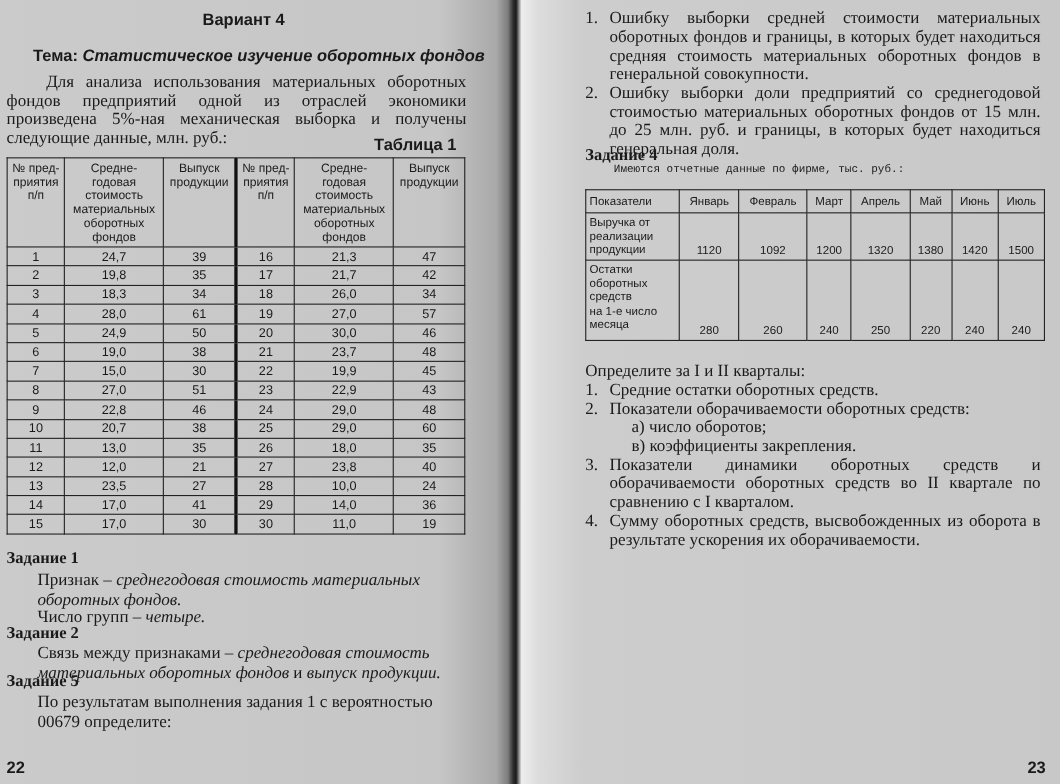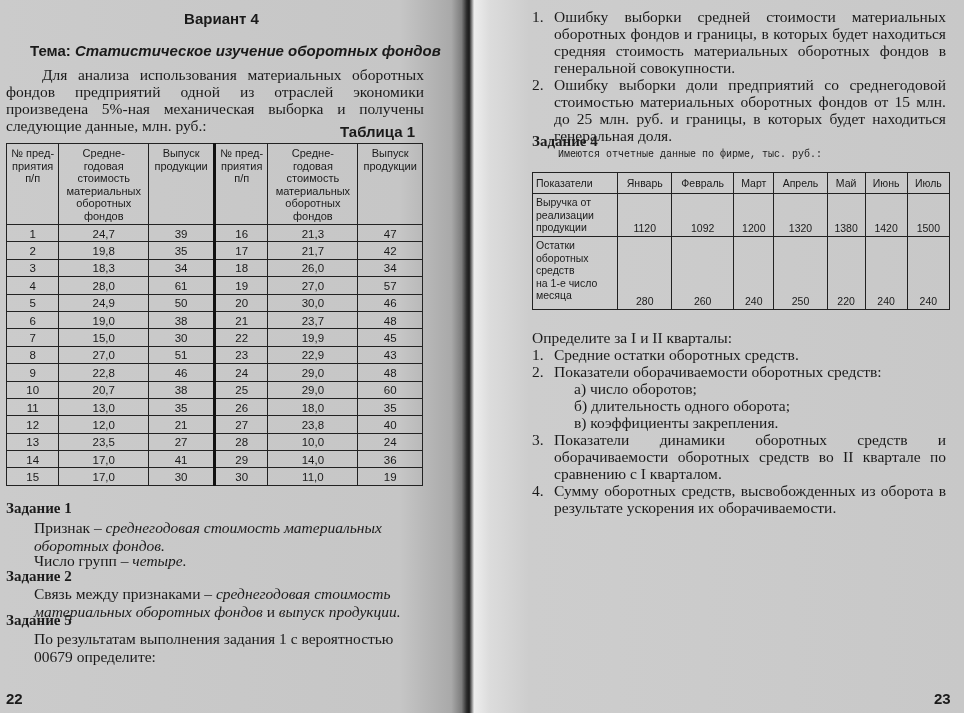--- a/index.html
+++ b/index.html
@@ -257,19 +257,18 @@
         <td>240</td>
       </tr>
     </tbody>
 </table>
 
 <div class="abs" style="left:532px; top:329px; font-size:15.5px;">Определите за I и II кварталы:</div>
 <div class="abs rlist" style="top:346px;" id="task4-questions">
     <div class="item"><span class="num">1.</span><span>Средние остатки оборотных средств.</span></div>
     <div class="item"><span class="num">2.</span><span>Показатели оборачиваемости оборотных средств:</span></div>
     <div class="item" style="padding-left: 48px;"><span class="num"></span><span>а) число оборотов;</span></div>
-    <div class="item" style="padding-left: 48px;"><span class="num"></span><span>б) длительность одного оборота;</span></div>
     <div class="item" style="padding-left: 48px;"><span class="num"></span><span>в) коэффициенты закрепления.</span></div>
     <div class="item"><span class="num">3.</span><span>Показатели динамики оборотных средств и оборачиваемости оборотных средств во II квартале по сравнению с I кварталом.</span></div>
     <div class="item"><span class="num">4.</span><span>Сумму оборотных средств, высвобожденных из оборота в результате ускорения их оборачиваемости.</span></div>
   </div>
 
 <div class="abs page-num" style="left:934px; top:690px;">23</div>
 
 </body></html>

